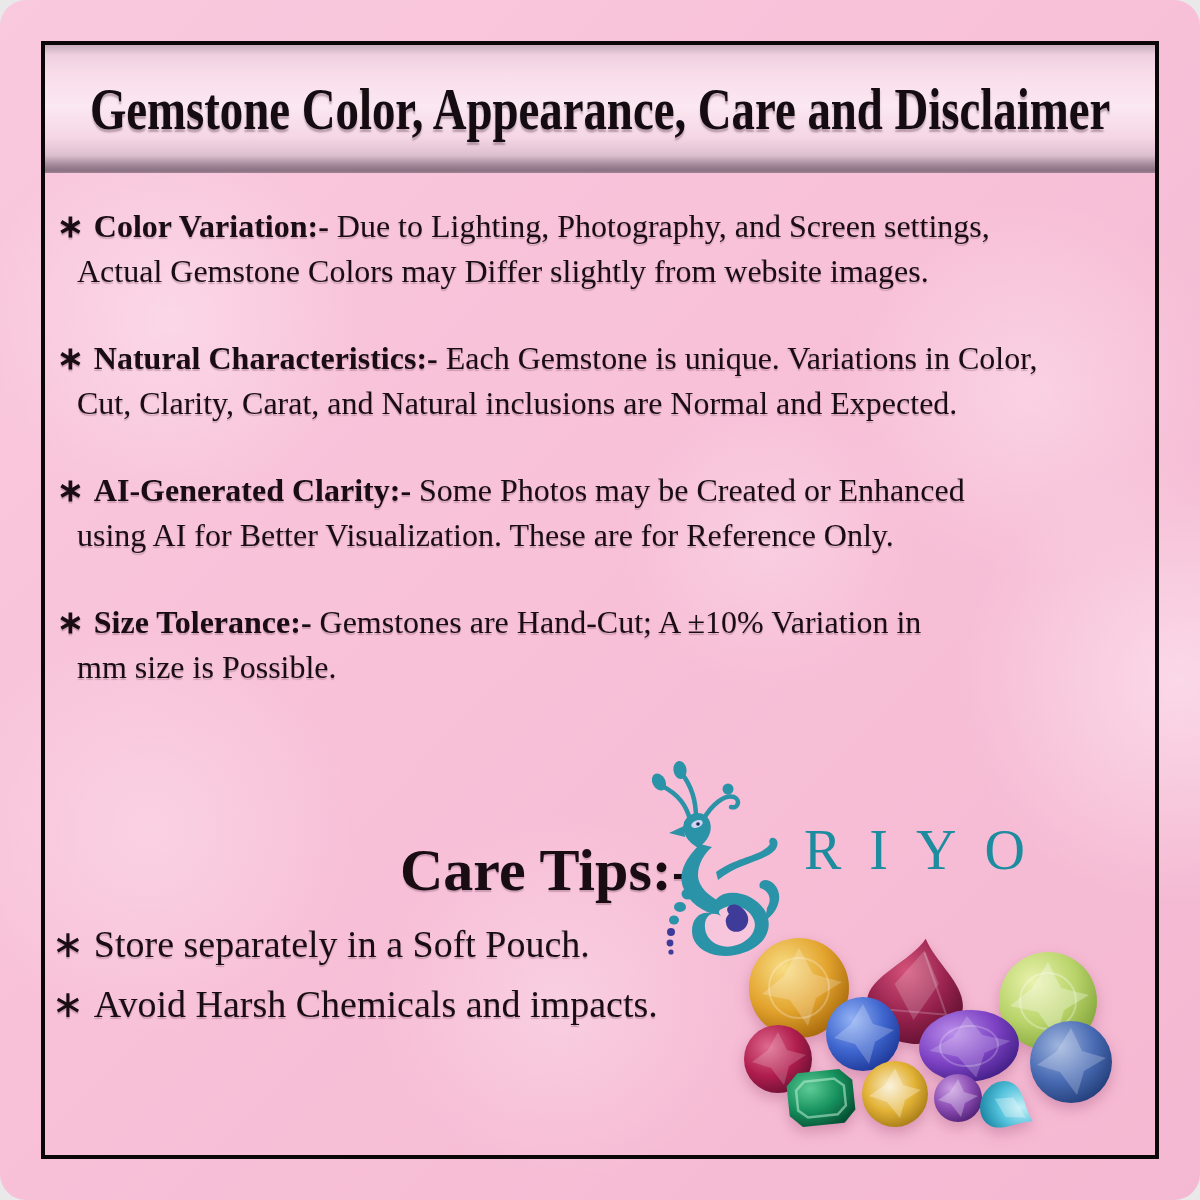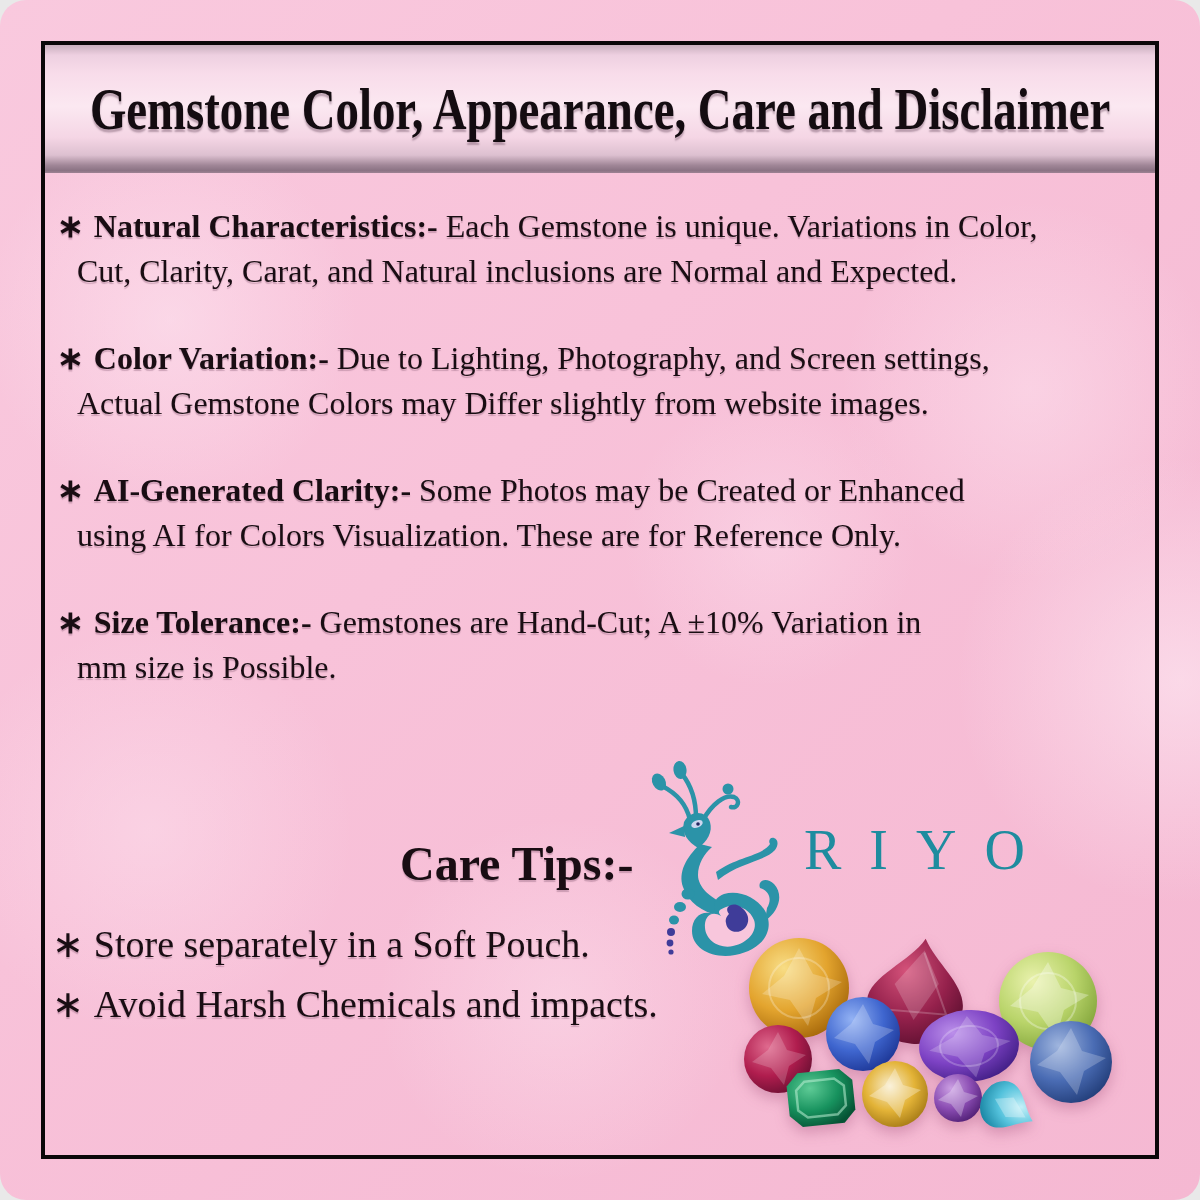--- a/index.html
+++ b/index.html
@@ -29,21 +29,21 @@
 
   .disclaimers{position:absolute;left:57px;top:204px;width:1100px;z-index:6;}
   .disc{margin:0 0 42px 0;font-size:32px;line-height:45px;
     text-shadow:0 2px 1px rgba(140,95,120,.4);}
   .disc .line1{display:block;white-space:nowrap;}
   .disc .line2{display:block;white-space:nowrap;margin-left:20px;}
   .ast{font-weight:bold;margin-right:10px;}
   .lead{font-weight:bold;margin-right:8px;}
 
   .care-heading{position:absolute;left:400px;top:836px;z-index:6;
-    font-size:48px;font-weight:bold;white-space:nowrap;
+    font-size:60px;font-weight:bold;white-space:nowrap;
     text-shadow:0 2px 1px rgba(140,95,120,.4);}
 
   .brand-name{position:absolute;left:804px;top:822px;z-index:6;
     font-size:56px;line-height:1;letter-spacing:28px;white-space:nowrap;
     color:#1e8c9f;}
 
   .peacock{position:absolute;left:628px;top:758px;width:160px;height:200px;z-index:7;}
 
   .care-tips{position:absolute;left:52px;top:922px;width:700px;z-index:6;}
   .tip{margin:0 0 16px 0;font-size:38px;line-height:44px;
@@ -68,32 +68,32 @@
   <div class="swirl s6"></div>
 
   <div class="banner">
     <h1>Gemstone Color, Appearance, Care and Disclaimer</h1>
   </div>
 
   <div class="frame"></div>
 
   <section class="disclaimers">
     <p class="disc">
+      <span class="line1"><span class="ast">∗</span><b class="lead">Color Variation:-</b><span>Due to Lighting, Photography, and Screen settings,</span></span>
+      <span class="line2">Actual Gemstone Colors may Differ slightly from website images.</span>
+    </p>
+    <p class="disc">
       <span class="line1"><span class="ast">∗</span><b class="lead">Natural Characteristics:-</b><span>Each Gemstone is unique. Variations in Color,</span></span>
       <span class="line2">Cut, Clarity, Carat, and Natural inclusions are Normal and Expected.</span>
     </p>
     <p class="disc">
-      <span class="line1"><span class="ast">∗</span><b class="lead">Color Variation:-</b><span>Due to Lighting, Photography, and Screen settings,</span></span>
-      <span class="line2">Actual Gemstone Colors may Differ slightly from website images.</span>
-    </p>
-    <p class="disc">
     </p>
     <p class="disc">
       <span class="line1"><span class="ast">∗</span><b class="lead">AI-Generated Clarity:-</b><span>Some Photos may be Created or Enhanced</span></span>
-      <span class="line2">using AI for Colors Visualization. These are for Reference Only.</span>
+      <span class="line2">using AI for Better Visualization. These are for Reference Only.</span>
     </p>
     <p class="disc">
       <span class="line1"><span class="ast">∗</span><b class="lead">Size Tolerance:-</b><span>Gemstones are Hand-Cut; A ±10% Variation in</span></span>
       <span class="line2">mm size is Possible.</span>
     </p>
   </section>
 
   <div class="care-heading">Care Tips:-</div>
 
   <svg class="peacock" viewBox="0 0 160 200" xmlns="http://www.w3.org/2000/svg">

